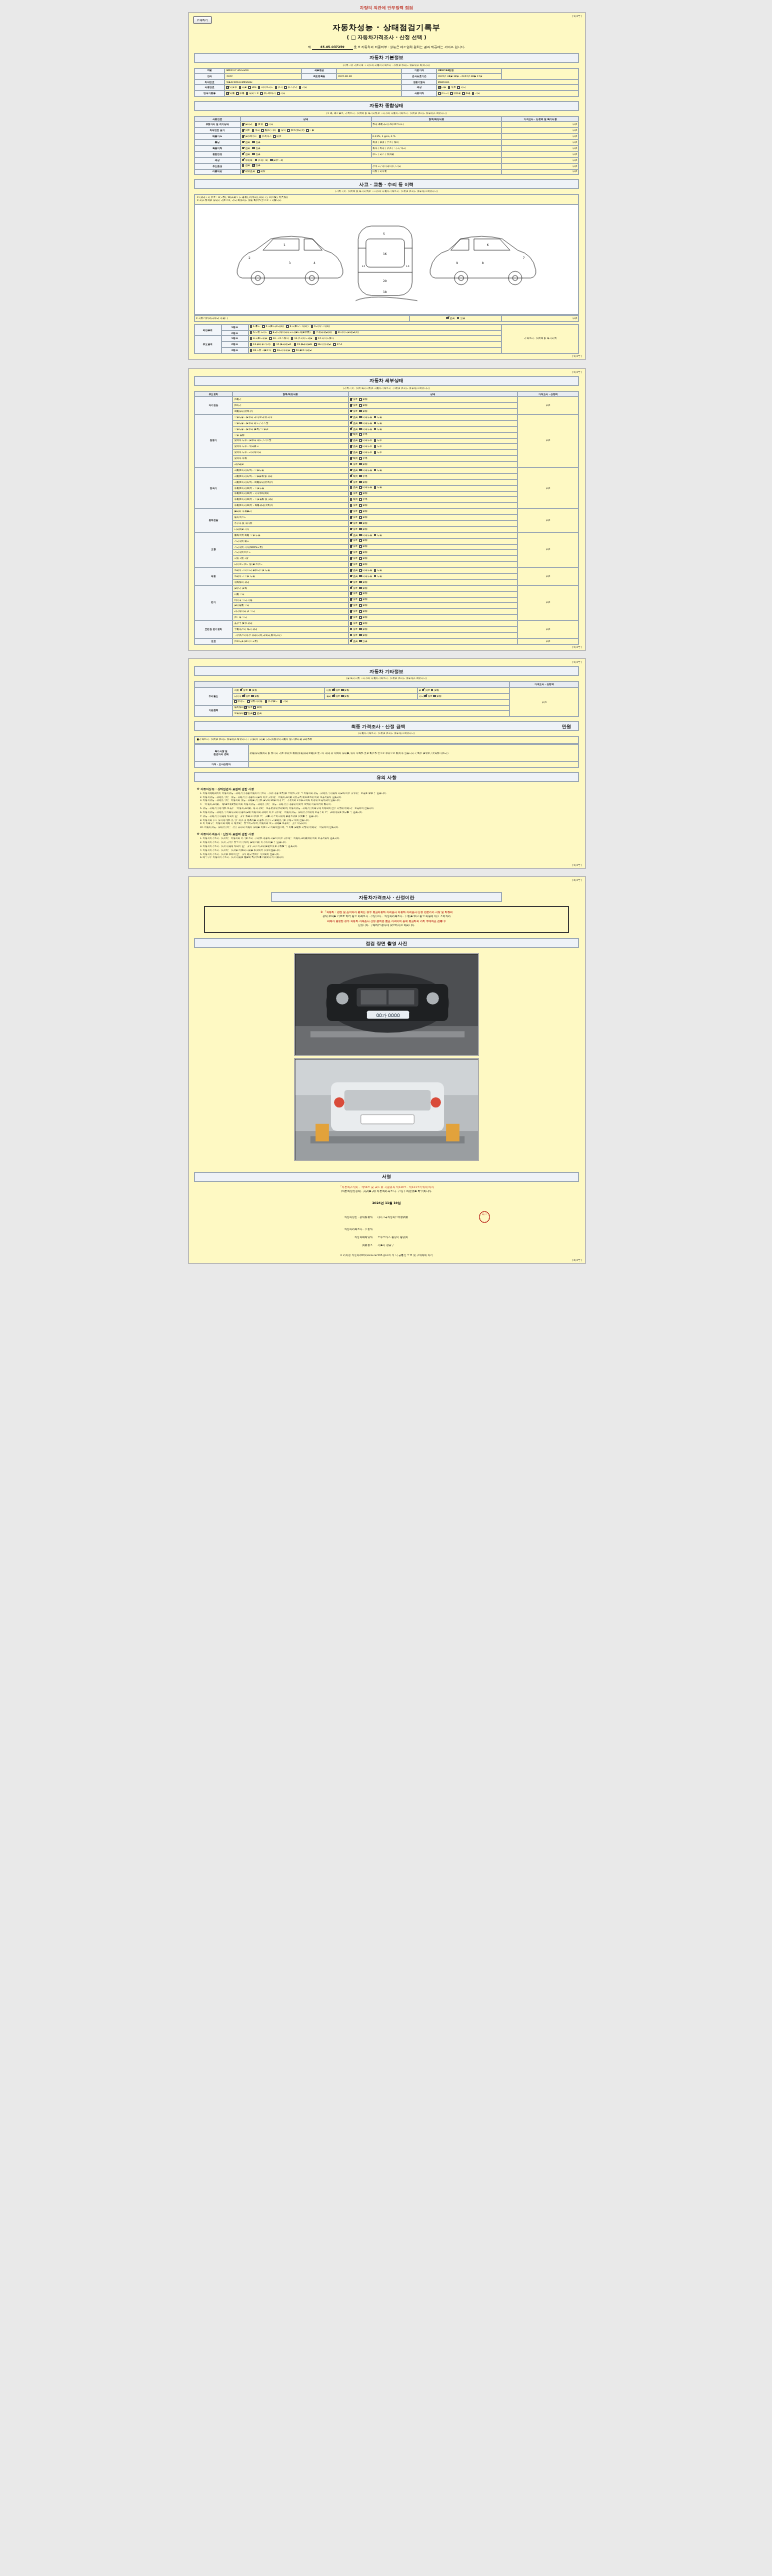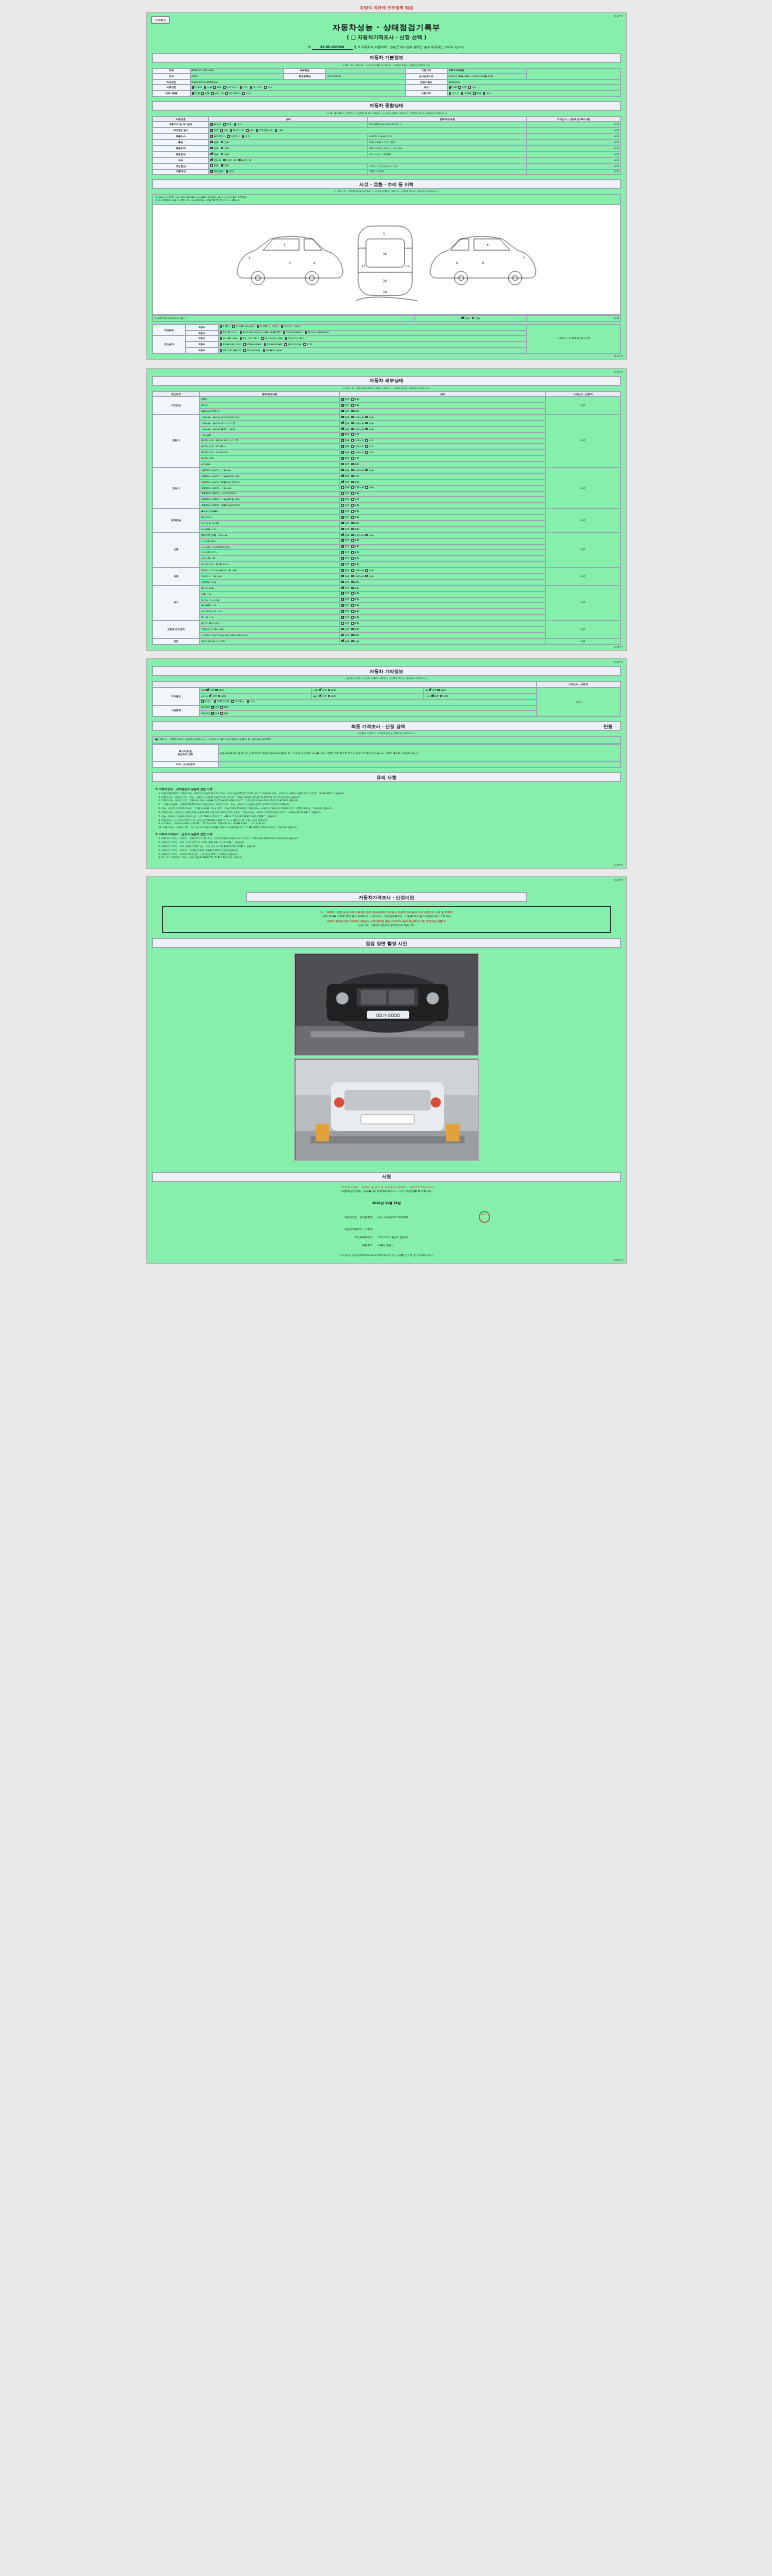--- a/index.html
+++ b/index.html
@@ -19,23 +19,23 @@
     padding: 3.1px 0 10.3px 0;
   }
   .top-banner {
     text-align: center;
     font-size: 4.1px;
     color: #c0392b;
     font-weight: bold;
     padding: 1.5px 0 2.6px 0;
   }
   .sheet {
-    width: 481px;
+    width: 398px;
     margin: 0 auto 7.2px auto;
-    background: #86efac;
+    background: #fef9c3;
     border: 0.5px solid #b8b8b8;
     padding: 4.1px 5.2px 5.2px 5.2px;
     position: relative;
   }
   .pagemark {
     position: absolute;
     right: 3.1px;
     font-size: 2.6px;
     color: #444;
   }

